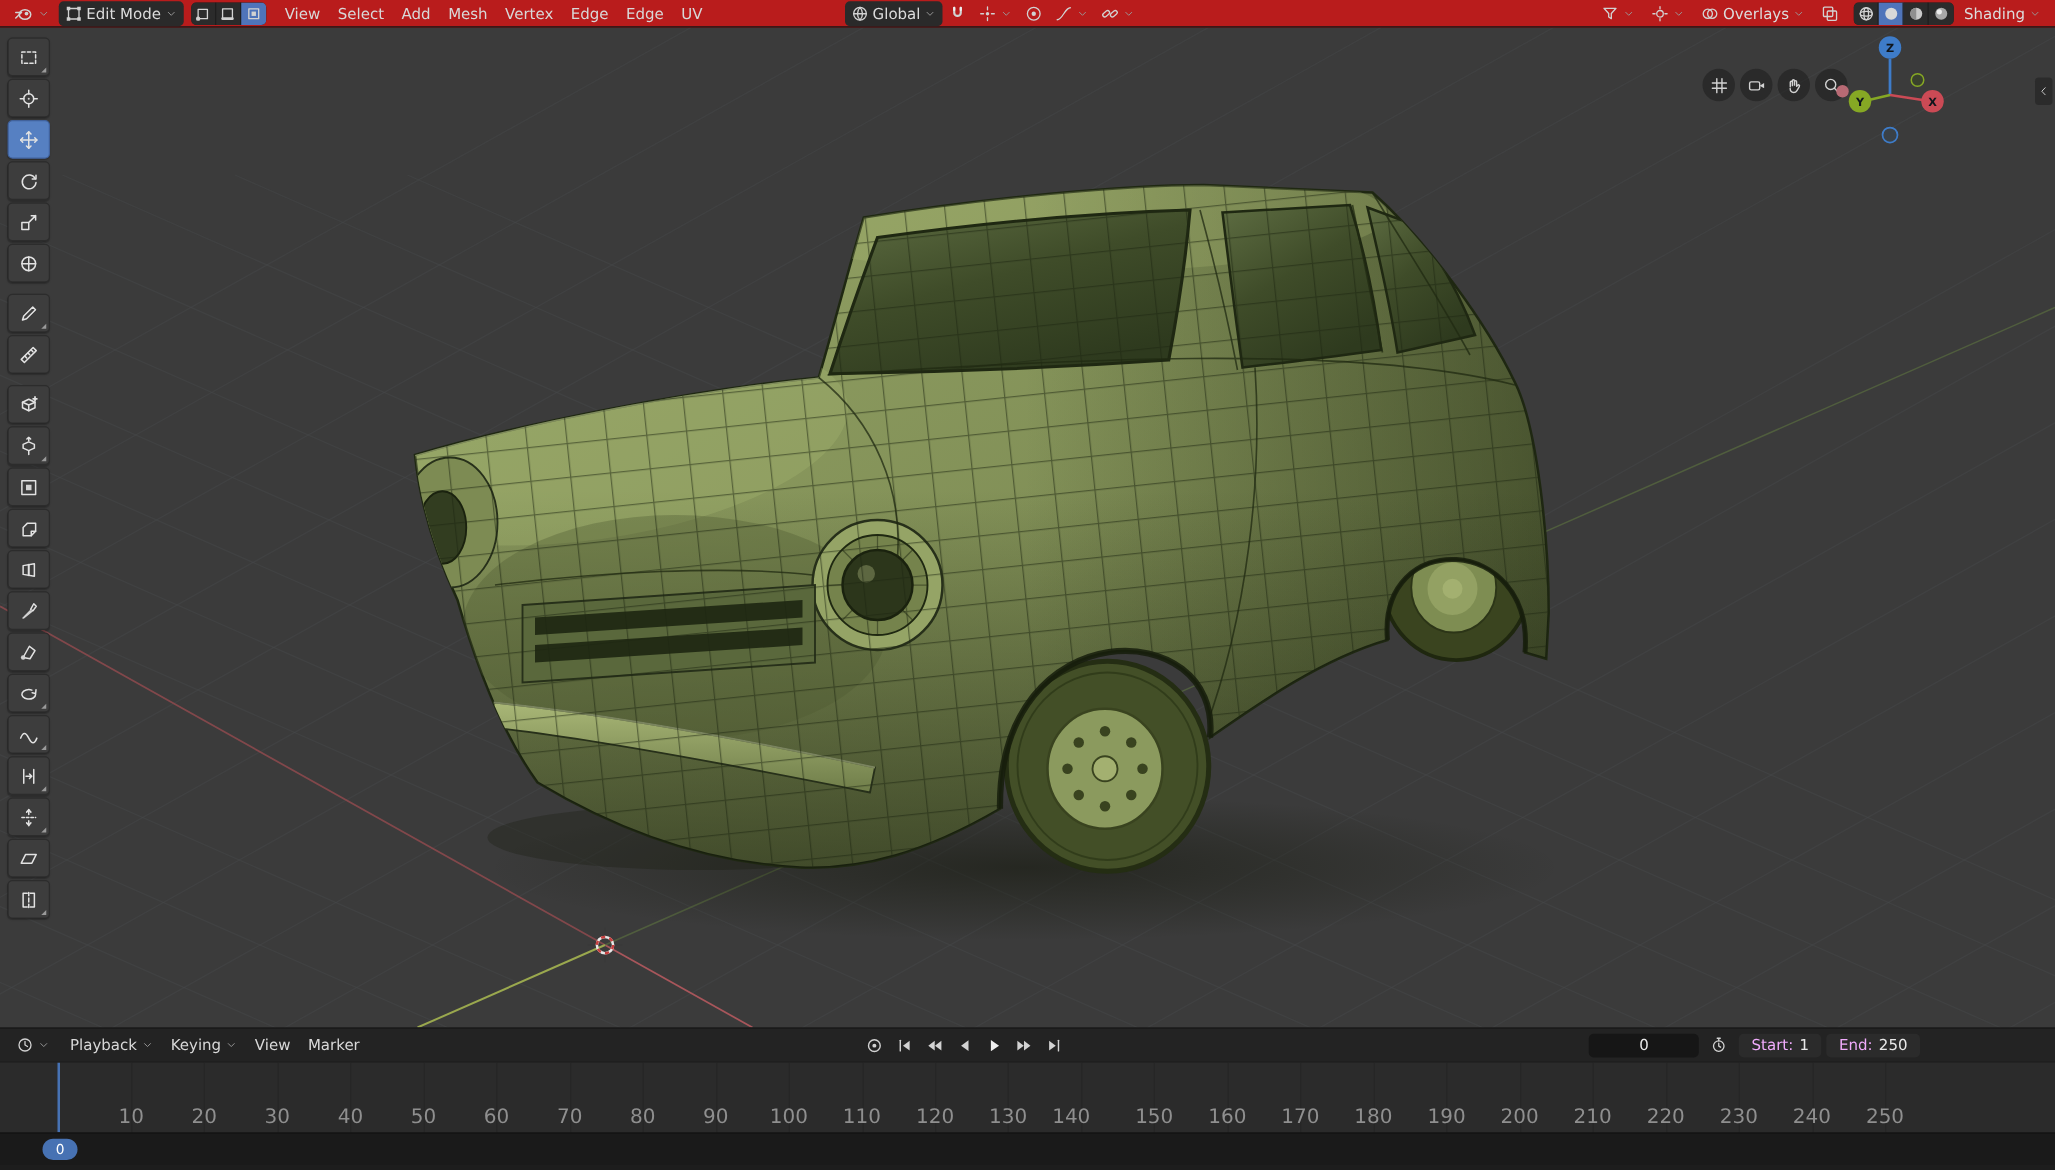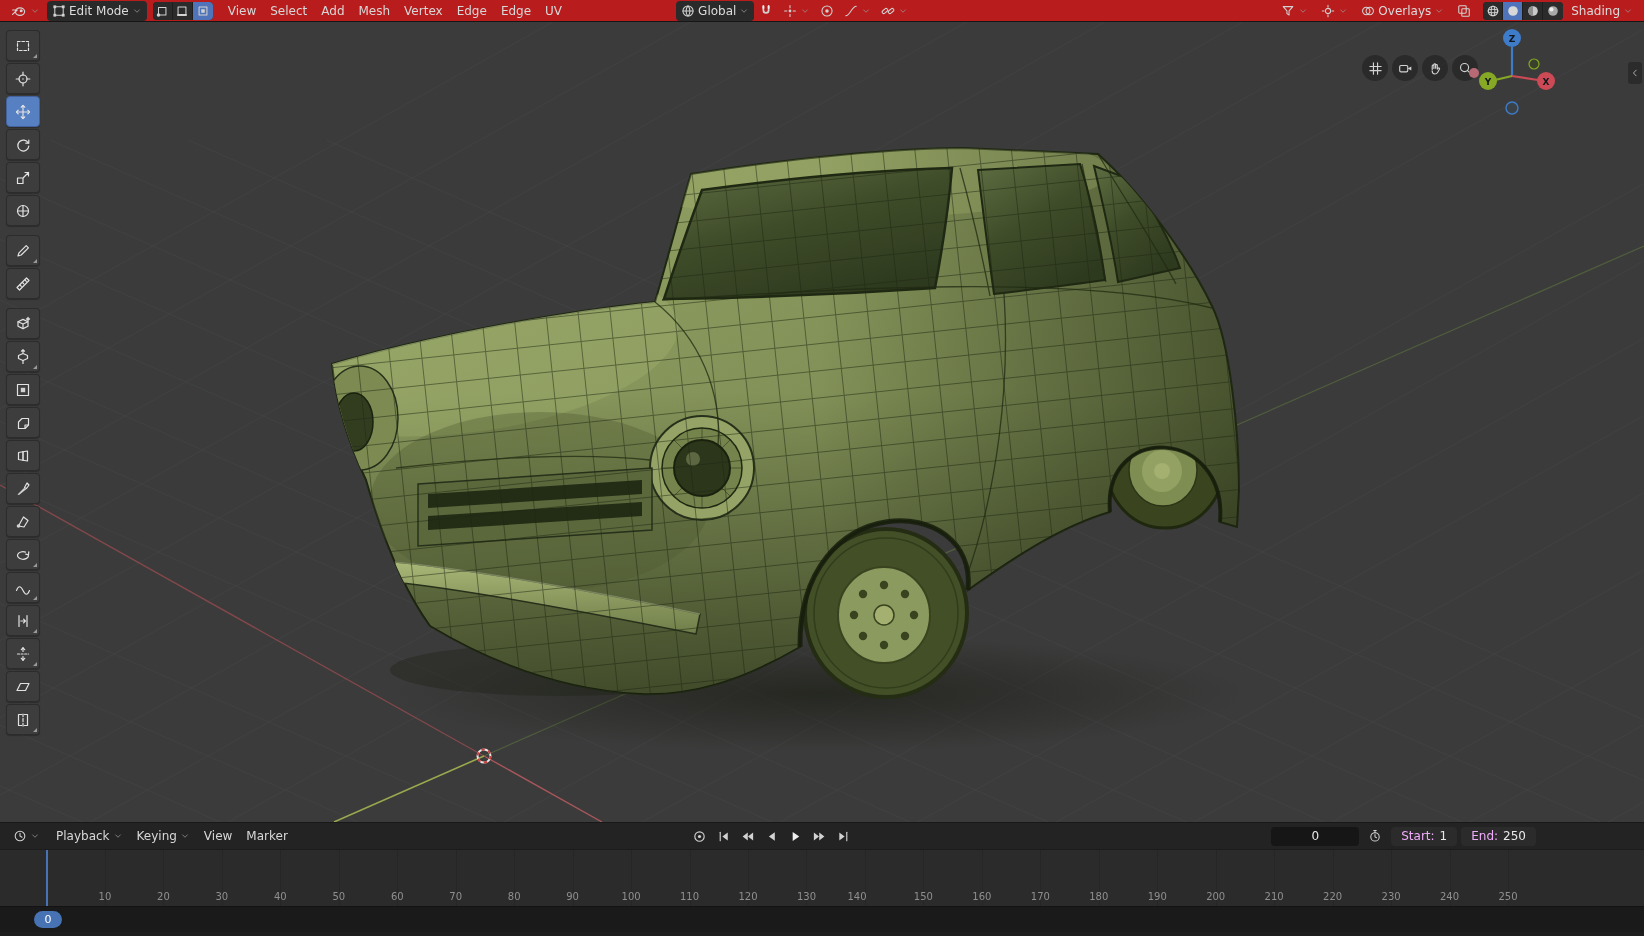--- a/index.html
+++ b/index.html
@@ -45,21 +45,21 @@
   .tl-menus{display:flex;align-items:center;margin-left:4px;}
   .transport{position:absolute;left:771px;transform:translateX(-50%);display:flex;gap:2px;align-items:center;}
   .tbtn{width:22px;height:20px;justify-content:center;border-radius:3px;}
   .tl-right{margin-left:auto;display:flex;align-items:center;gap:4px;margin-right:100px;}
   .field{height:19px;border-radius:4px;display:flex;align-items:center;padding:0 10px;color:#e8e8e8;}
   .frame-field{width:88px;background:#161616;justify-content:center;}
   .range-field{background:#2b2b2b;}
   .flabel{color:#f0abfc;margin-right:5px;}
   .ruler{position:relative;height:57px;background:#2b2b2b;border-top:1px solid #1c1c1c;overflow:hidden;}
   .tick-line{position:absolute;top:0;bottom:0;width:1px;background:#262626;}
-  .tick-label{position:absolute;bottom:4px;transform:translateX(-50%);font-size:10px;color:#8f8f8f;}
+  .tick-label{position:absolute;bottom:4px;transform:translateX(-50%);font-size:16px;color:#8f8f8f;}
   .playhead-line{position:absolute;left:46px;top:0;bottom:0;width:2px;background:#4772b3;}
   .tl-strip{position:relative;height:26px;background:#1a1a1a;border-top:1px solid #131313;}
   .playhead-box{position:absolute;left:34px;top:4px;height:17px;min-width:28px;padding:0 7px;background:#4772b3;border-radius:9px;color:#fff;font-size:11px;display:flex;align-items:center;justify-content:center;}
 </style>
 </head>
 <body>
 
 <div class="app">
 
   <header class="topbar">

